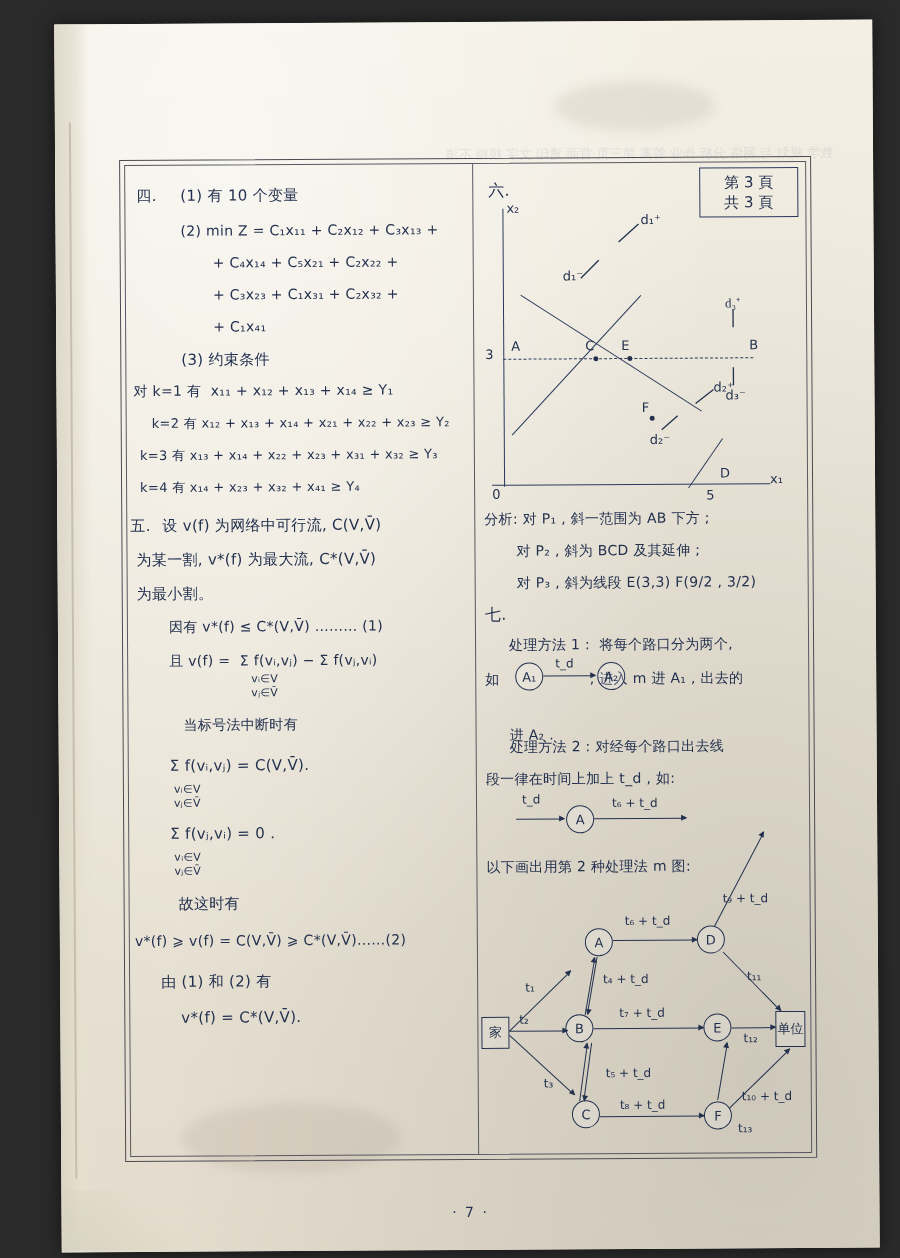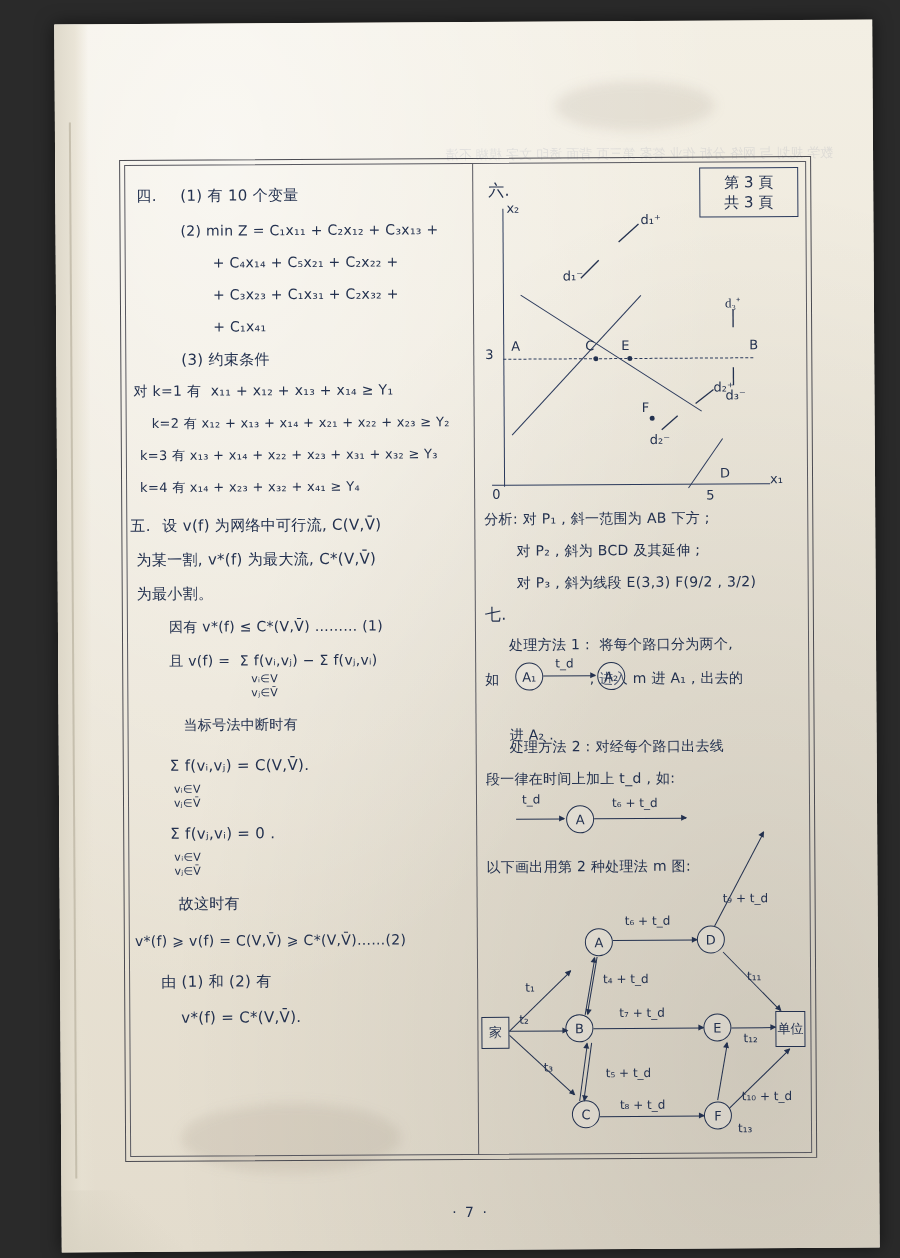--- a/index.html
+++ b/index.html
@@ -265,21 +265,21 @@
         <div class="edge" style="left:120px;top:232px;width:104px;"></div>
 
         <div class="edge" style="left:244px;top:68px;width:82px;transform:rotate(46deg);"></div>
         <div class="edge" style="left:252px;top:144px;width:44px;"></div>
         <div class="edge" style="left:250px;top:224px;width:84px;transform:rotate(-44deg);"></div>
         <div class="edge" style="left:238px;top:216px;width:58px;transform:rotate(-80deg);"></div>
         <div class="edge" style="left:236px;top:42px;width:106px;transform:rotate:(0deg);transform:rotate(-62deg);"></div>
 
         <div class="elabel" style="left:46px;top:96px;">t₁</div>
         <div class="elabel" style="left:40px;top:128px;">t₂</div>
-        <div class="elabel" style="left:46px;top:176px;padding-left:18px;">t₃</div>
+        <div class="elabel" style="left:46px;top:192px;padding-left:18px;">t₃</div>
         <div class="elabel" style="left:124px;top:88px;">t₄ + t_d</div>
         <div class="elabel" style="left:126px;top:182px;">t₅ + t_d</div>
         <div class="elabel" style="left:146px;top:30px;">t₆ + t_d</div>
         <div class="elabel" style="left:140px;top:122px;">t₇ + t_d</div>
         <div class="elabel" style="left:140px;top:214px;">t₈ + t_d</div>
         <div class="elabel" style="left:244px;top:8px;">t₉ + t_d</div>
         <div class="elabel" style="left:262px;top:206px;">t₁₀ + t_d</div>
         <div class="elabel" style="left:268px;top:86px;">t₁₁</div>
         <div class="elabel" style="left:264px;top:132px;margin-top:16px;">t₁₂</div>
         <div class="elabel" style="left:258px;top:238px;">t₁₃</div>

